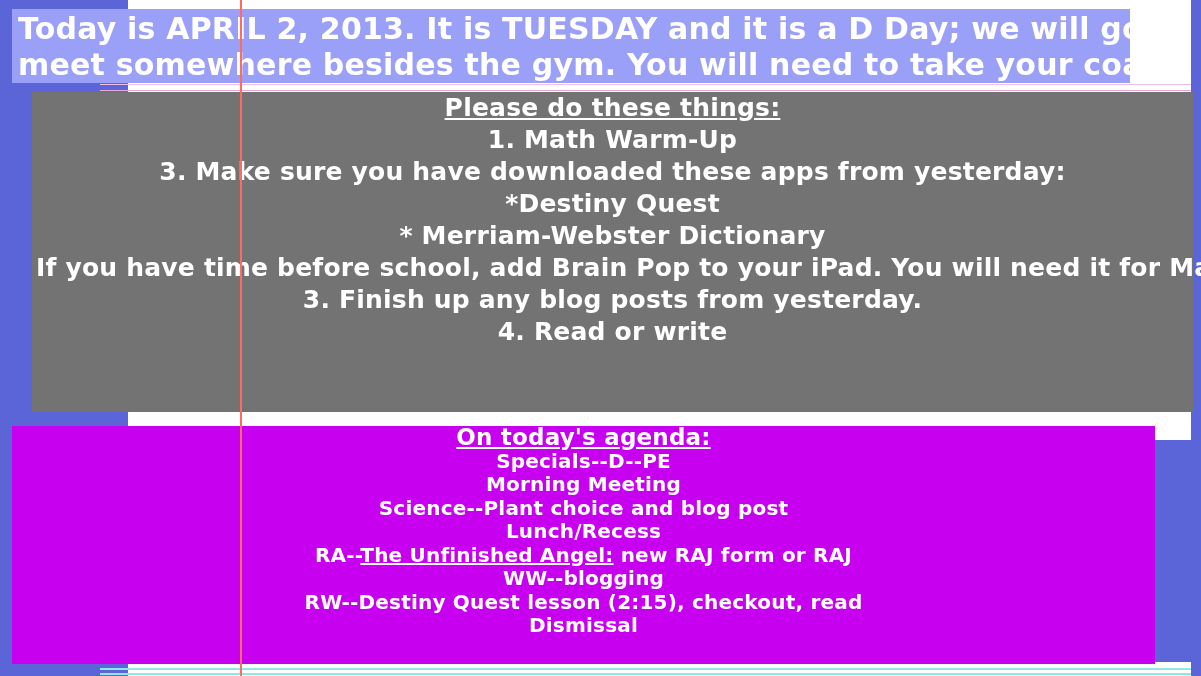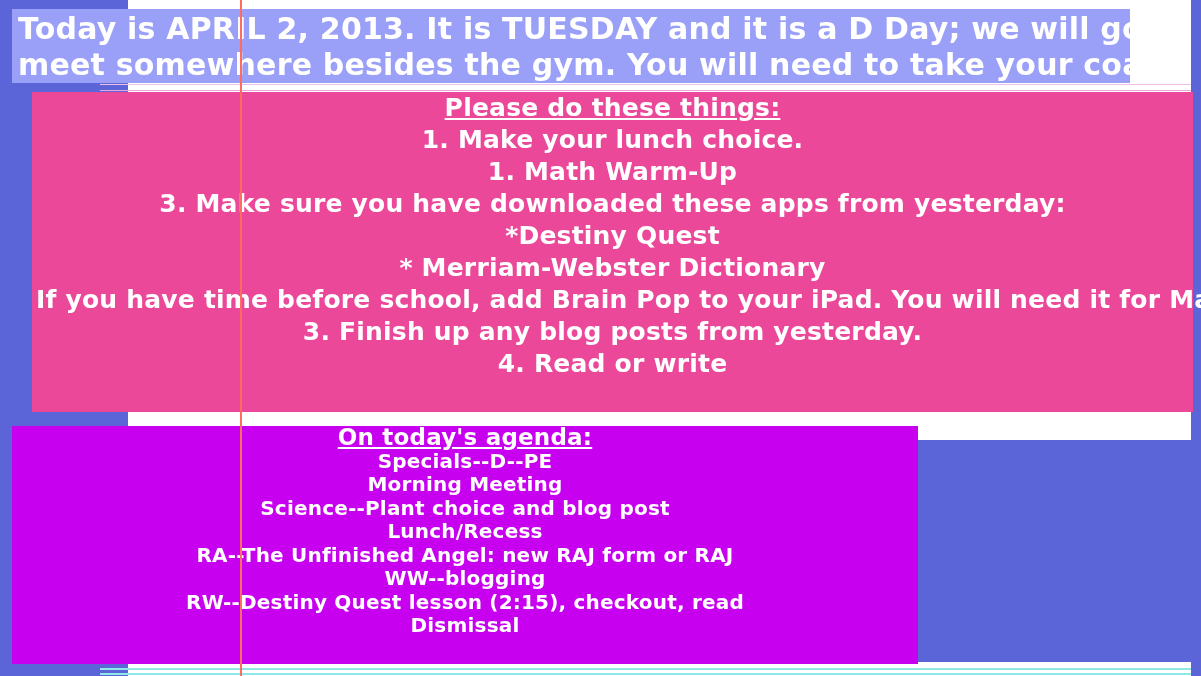--- a/index.html
+++ b/index.html
@@ -125,52 +125,53 @@
   #header-box .ln {
     white-space: nowrap;
     display: block;
   }
 
   #tasks-box {
     left: 32px;
     top: 92px;
     width: 1161px;
     height: 320px;
-    background: #ec4899;
+    background: #737373;
     padding: 0px 4px;
     font-size: 25px;
     line-height: 32px;
   }
   #tasks-box .ln {
     display: block;
     white-space: nowrap;
   }
   #tasks-box .hdr {
     text-decoration: underline;
   }
 
   #agenda-box {
     left: 12px;
     top: 426px;
-    width: 906px;
+    width: 1143px;
     height: 238px;
     background: #c800f0;
     padding: 0px 4px;
     font-size: 20px;
     line-height: 23.5px;
   }
   #agenda-box .ln {
     display: block;
     white-space: nowrap;
   }
   #agenda-box .hdr {
     font-size: 23px;
     text-decoration: underline;
   }
   #agenda-box .u {
+    text-decoration: underline;
   }
 </style>
 </head>
 <body>
 
 <div id="slide">
 
   <div class="plate" id="bg-white-upper"></div>
   <div class="plate" id="bg-white-mid"></div>
   <div class="plate" id="bg-white-lower"></div>
@@ -182,21 +183,20 @@
   <div id="guide-cyan-rule-2"></div>
   <div id="guide-vertical"></div>
 
   <div class="textbox" id="header-box">
     <span class="ln">Today is APRIL 2, 2013.  It is TUESDAY and it is a D Day; we will go to PE, but it will</span>
     <span class="ln">meet somewhere besides the gym.  You will need to take your coat!</span>
   </div>
 
   <div class="textbox" id="tasks-box">
     <span class="ln hdr">Please do these things:</span>
-    <span class="ln">1. Make your lunch choice.</span>
     <span class="ln">1.  Math Warm-Up</span>
     <span class="ln">3. Make sure you have downloaded these apps from yesterday:</span>
     <span class="ln">*Destiny Quest</span>
     <span class="ln">* Merriam-Webster Dictionary</span>
     <span class="ln">If you have time before school, add Brain Pop to your iPad.  You will need it for Math today.</span>
     <span class="ln">3. Finish up any blog posts from yesterday.</span>
     <span class="ln">4. Read or write</span>
   </div>
 
   <div class="textbox" id="agenda-box">

